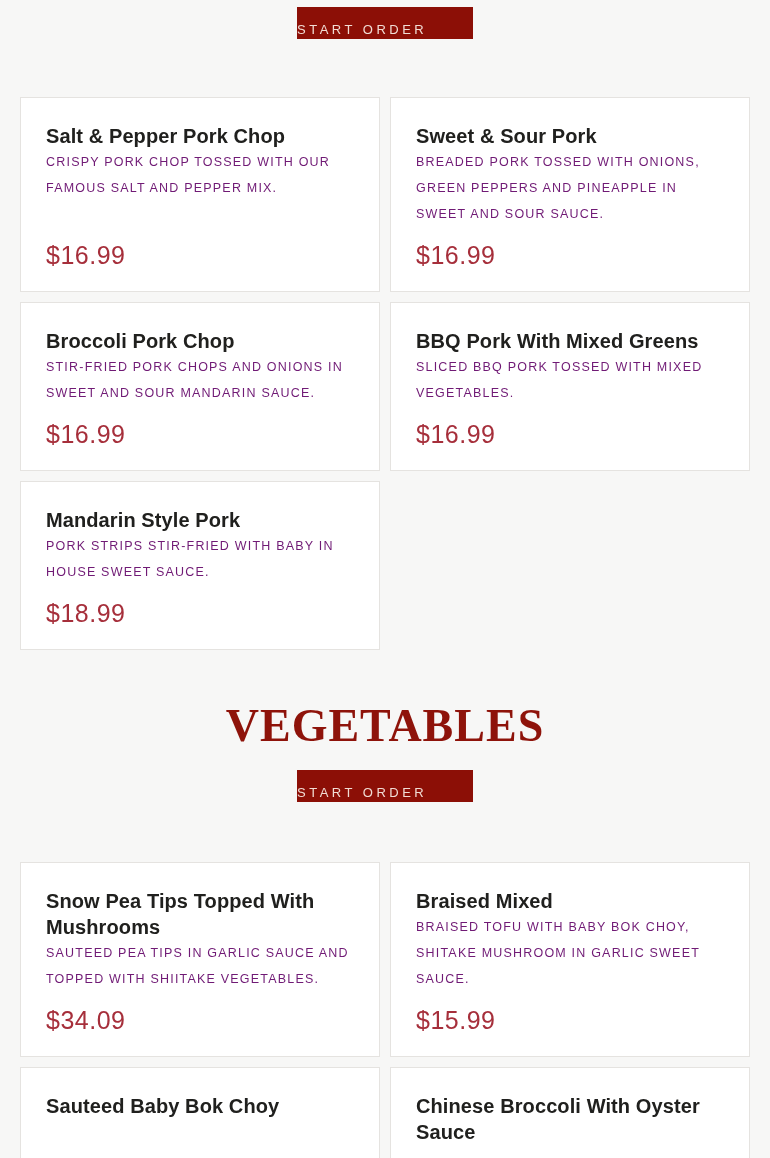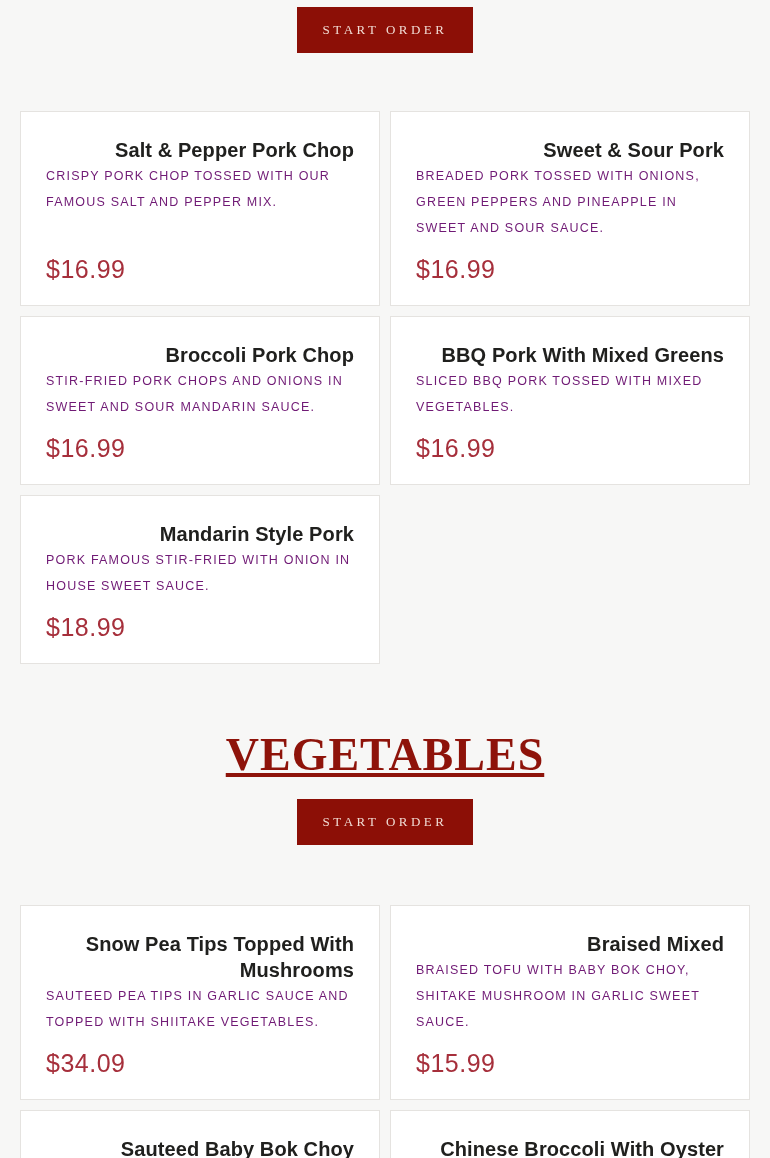--- a/index.html
+++ b/index.html
@@ -14,25 +14,25 @@
 
   
   .btn-row { display: flex; justify-content: center; }
   .start-order-btn {
     display: inline-block;
     border: none;
     cursor: pointer;
     background: #8c0f06;
     color: #f1dcd4;
     width: 176px;
-    height: 46px;
-    font-family: Liberation Serif, serif;
+    height: 32px;
+    font-family: Liberation Sans, sans-serif;
     font-size: 13px;
     letter-spacing: 3.5px;
-    text-align: center;
+    text-align: left;
     line-height: 46px;
     text-transform: uppercase;
   }
   .top-btn { margin-top: 7px; margin-bottom: 58px; }
 
   
   .grid {
     display: grid;
     grid-template-columns: 1fr 1fr;
     column-gap: 10px;
@@ -46,48 +46,46 @@
     display: flex;
     flex-direction: column;
     min-height: 150px;
   }
   .card-title {
     font-size: 20px;
     line-height: 26px;
     font-weight: 700;
     color: #20201e;
     letter-spacing: 0.1px;
-    text-align: right;
   }
   .card-desc {
     margin-top: 0;
     font-size: 12.5px;
     line-height: 26px;
     letter-spacing: 1.2px;
     color: #701a75;
   }
   .card-price {
     margin-top: auto;
     padding-top: 14px;
     font-size: 25px;
     letter-spacing: 0.5px;
     color: #a62f3b;
   }
 
   
   .section-heading {
-    margin-top: 65px;
+    margin-top: 50px;
     text-align: center;
     font-family: "Liberation Serif", serif;
     font-weight: 700;
     font-size: 46px;
     line-height: 52px;
     letter-spacing: 1px;
     color: #8e130a;
-    text-decoration: underline;
   }
   .heading-btn { margin-top: 18px; margin-bottom: 60px; }
 </style>
 </head>
 <body>
 
 <div class="page">
 
   <section>
     <div class="btn-row top-btn">
@@ -115,21 +113,21 @@
       </article>
 
       <article class="card">
         <h3 class="card-title">BBQ Pork With Mixed Greens</h3>
         <p class="card-desc">SLICED BBQ PORK TOSSED WITH MIXED VEGETABLES.</p>
         <div class="card-price">$16.99</div>
       </article>
 
       <article class="card">
         <h3 class="card-title">Mandarin Style Pork</h3>
-        <p class="card-desc">PORK FAMOUS STIR-FRIED WITH ONION IN HOUSE SWEET SAUCE.</p>
+        <p class="card-desc">PORK STRIPS STIR-FRIED WITH BABY IN HOUSE SWEET SAUCE.</p>
         <div class="card-price">$18.99</div>
       </article>
 
     </div>
   </section>
 
   <section>
     <h2 class="section-heading">VEGETABLES</h2>
 
     <div class="btn-row heading-btn">

